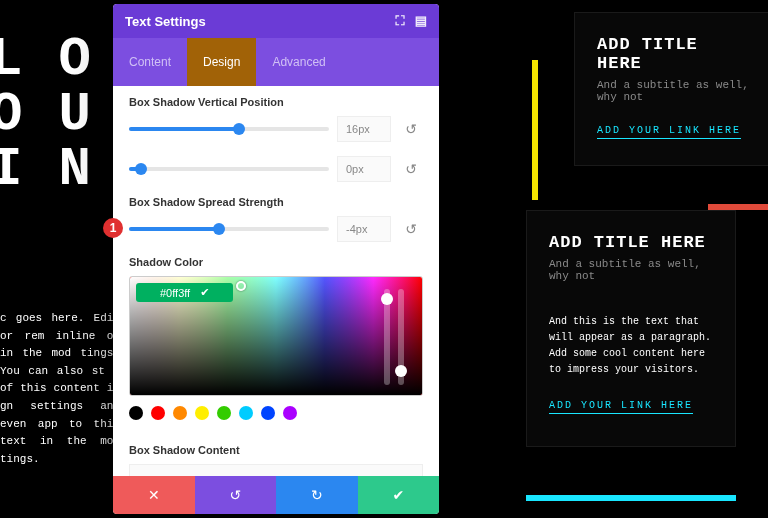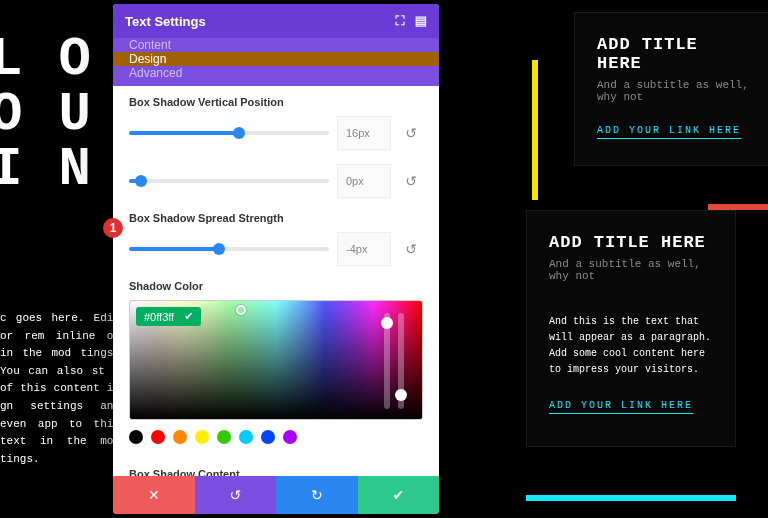--- a/index.html
+++ b/index.html
@@ -66,21 +66,21 @@
   }
   .panel-head {
     background: #6b3bd6; color: #fff; height: 34px;
     display: flex; align-items: center; padding: 0 12px;
     font-size: 13px; font-weight: 600; justify-content: space-between;
   }
   .panel-head .icons { display: flex; gap: 10px; }
   .panel-head .icons span { cursor: pointer; opacity: .9; }
   .tabs {
     background: #7c4ee0; display: flex; height: 48px;
-    font-size: 12px; color: #d0c0f5; flex-direction: column;
+    font-size: 12px; color: #d0c0f5;
   }
   .tab { padding: 0 16px; display: flex; align-items: center; cursor: pointer; }
   .tab.active { background: #a16207; color: #fff; }
   .panel-body {
     flex: 1; overflow: hidden; padding: 10px 16px 0 16px;
     font-size: 12px; color: #333;
   }
   .setting { margin-bottom: 14px; }
   .setting-label { font-size: 11px; font-weight: 600; color: #333; margin-bottom: 8px; }
   .setting-row { display: flex; align-items: center; gap: 8px; }
@@ -96,39 +96,39 @@
     transform: translateY(-50%);
   }
   .slider-knob {
     position: absolute; top: 50%; width: 12px; height: 12px;
     border-radius: 50%; background: #2b87f0;
     transform: translate(-50%, -50%); cursor: grab;
   }
   .val-box {
     width: 54px; height: 26px; background: #fafafa;
     border: 1px solid #eee; font-size: 11px; color: #888;
-    display: flex; align-items: center; padding: 16px 8px;
+    display: flex; align-items: center; padding: 4px 8px;
   }
   .reset { width: 24px; text-align: center; color: #888; cursor: pointer; font-size: 14px; }
   
   .picker {
     position: relative; width: 100%; height: 120px;
     border: 1px solid #ccc; border-radius: 3px; overflow: hidden;
     margin-bottom: 8px;
   }
   .picker-sat { position: absolute; inset: 0;
     background: linear-gradient(to right, #fff, rgba(255,255,255,0)); }
   .picker-val { position: absolute; inset: 0;
     background: linear-gradient(to top, #000, rgba(0,0,0,0)); }
   .picker-hue { position: absolute; inset: 0;
     background: linear-gradient(to right, #ff0000, #ffff00, #00ff00, #00ffff, #0000ff, #ff00ff, #ff0000); }
   .hex-chip {
     position: absolute; left: 6px; top: 6px;
     background: #00b060; color: #fff; font-size: 11px;
-    padding: 3px 8px; border-radius: 3px; display: flex; align-items: center; gap: 10px;
+    padding: 3px 24px; border-radius: 3px; display: flex; align-items: center; gap: 10px;
   }
   .hex-chip .chk { font-size: 11px; }
   .picker-cursor {
     position: absolute; width: 10px; height: 10px;
     border: 2px solid #fff; border-radius: 50%;
     box-shadow: 0 0 2px rgba(0,0,0,.6);
     transform: translate(-50%, -50%);
   }
   .picker-sliders {
     position: absolute; right: 18px; top: 12px;

